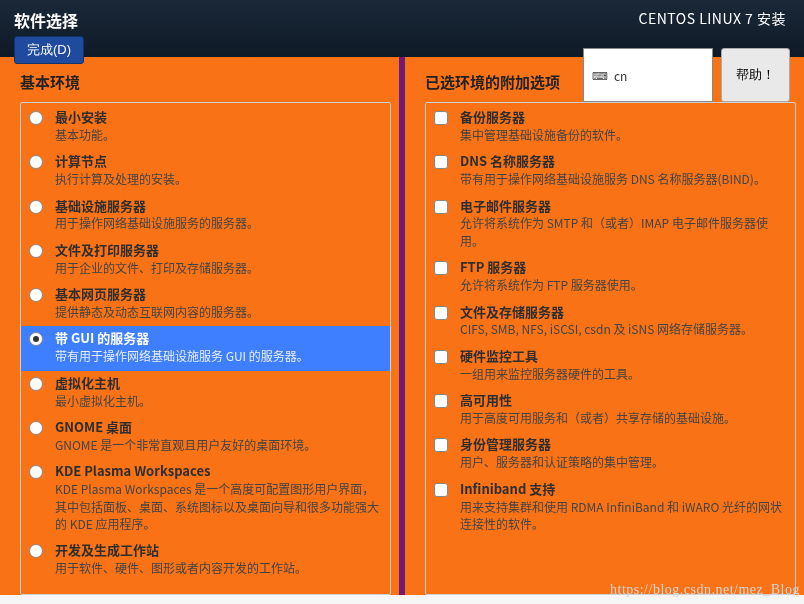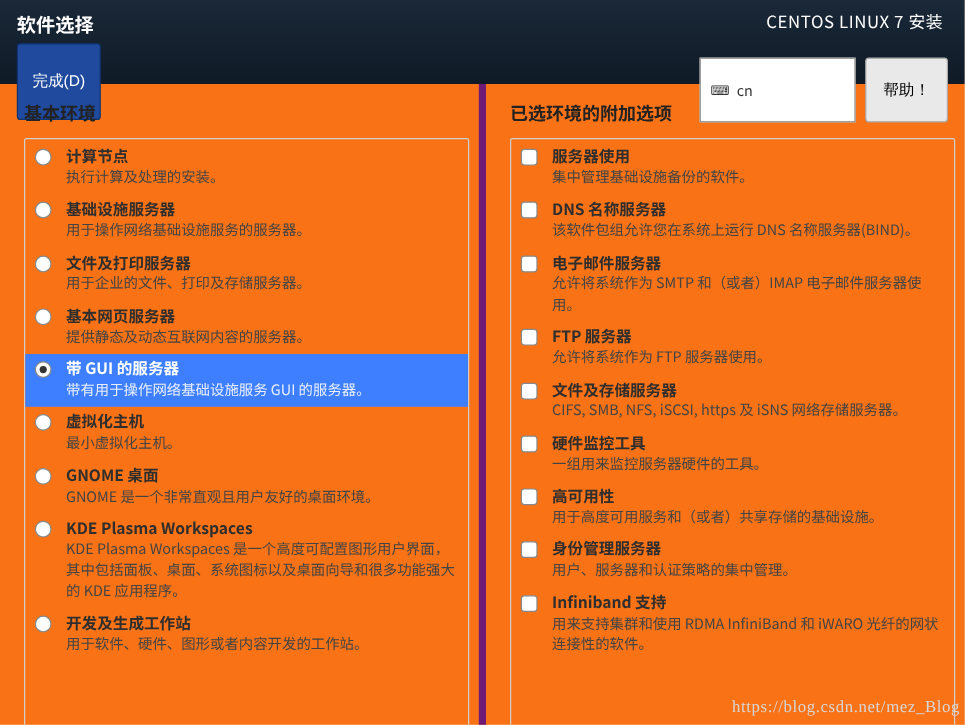--- a/index.html
+++ b/index.html
@@ -4,31 +4,31 @@
 <style>
 * { box-sizing: border-box; margin: 0; padding: 0; }
 body {
   width: 804px; height: 604px;
   font-family: "Microsoft YaHei", "Noto Sans CJK SC", sans-serif;
   font-size: 13px; color: #2e2e2e;
   background: #f6f6f6; overflow: hidden;
   position: relative;
 }
 .topbar {
-  height: 70px;
+  height: 57px;
   background: linear-gradient(180deg, #1a2838 0%, #0f1a26 100%);
   color: #fff; padding: 8px 14px 0 14px;
   display: flex; justify-content: space-between;
 }
 .top-left { display: flex; flex-direction: column; }
 .top-title { font-size: 16px; font-weight: 600; margin-bottom: 4px; }
 .done-btn {
   background: #1f4a9e; color: #fff;
   border: 1px solid #0e3470; border-radius: 3px;
-  padding: 22px 12px; font-size: 13px; cursor: pointer;
+  padding: 4px 12px; font-size: 13px; cursor: pointer;
   align-self: flex-start;
 }
 .top-right { display: flex; flex-direction: column; align-items: flex-end; gap:20px;}
 .top-subtitle { font-size: 14px; letter-spacing:0.5px; padding-right:4px;}
 .top-controls { display:flex; gap:8px; }
 .lang-box {
   background:#fff; color:#333; border:1px solid #888;
   padding:2px 8px; font-size:12px; display:flex; align-items:center; gap:6px;
   min-width:130px;
 }
@@ -92,20 +92,25 @@
     </div>
   </div>
 </div>
 
 <div class="main">
   <div class="panel">
     <div class="panel-title">基本环境</div>
     <div class="list" id="left-list">
         <div class="item">
           <span class="control radio-ctrl"></span>
+          <div class="item-title">最小安装</div>
+          <div class="item-desc">基本功能。</div>
+        </div>
+        <div class="item">
+          <span class="control radio-ctrl"></span>
           <div class="item-title">计算节点</div>
           <div class="item-desc">执行计算及处理的安装。</div>
         </div>
         <div class="item">
           <span class="control radio-ctrl"></span>
           <div class="item-title">基础设施服务器</div>
           <div class="item-desc">用于操作网络基础设施服务的服务器。</div>
         </div>
         <div class="item">
           <span class="control radio-ctrl"></span>
@@ -142,42 +147,42 @@
           <div class="item-title">开发及生成工作站</div>
           <div class="item-desc">用于软件、硬件、图形或者内容开发的工作站。</div>
         </div>
       </div>
   </div>
   <div class="panel">
     <div class="panel-title">已选环境的附加选项</div>
     <div class="list" id="right-list">
         <div class="item">
           <span class="control check-ctrl"></span>
-          <div class="item-title">服务器使用</div>
+          <div class="item-title">备份服务器</div>
           <div class="item-desc">集中管理基础设施备份的软件。</div>
         </div>
         <div class="item">
           <span class="control check-ctrl"></span>
           <div class="item-title">DNS 名称服务器</div>
-          <div class="item-desc">该软件包组允许您在系统上运行 DNS 名称服务器(BIND)。</div>
+          <div class="item-desc">带有用于操作网络基础设施服务 DNS 名称服务器(BIND)。</div>
         </div>
         <div class="item">
           <span class="control check-ctrl"></span>
           <div class="item-title">电子邮件服务器</div>
           <div class="item-desc">允许将系统作为 SMTP 和（或者）IMAP 电子邮件服务器使用。</div>
         </div>
         <div class="item">
           <span class="control check-ctrl"></span>
           <div class="item-title">FTP 服务器</div>
           <div class="item-desc">允许将系统作为 FTP 服务器使用。</div>
         </div>
         <div class="item">
           <span class="control check-ctrl"></span>
           <div class="item-title">文件及存储服务器</div>
-          <div class="item-desc">CIFS, SMB, NFS, iSCSI, https 及 iSNS 网络存储服务器。</div>
+          <div class="item-desc">CIFS, SMB, NFS, iSCSI, csdn 及 iSNS 网络存储服务器。</div>
         </div>
         <div class="item">
           <span class="control check-ctrl"></span>
           <div class="item-title">硬件监控工具</div>
           <div class="item-desc">一组用来监控服务器硬件的工具。</div>
         </div>
         <div class="item">
           <span class="control check-ctrl"></span>
           <div class="item-title">高可用性</div>
           <div class="item-desc">用于高度可用服务和（或者）共享存储的基础设施。</div>

